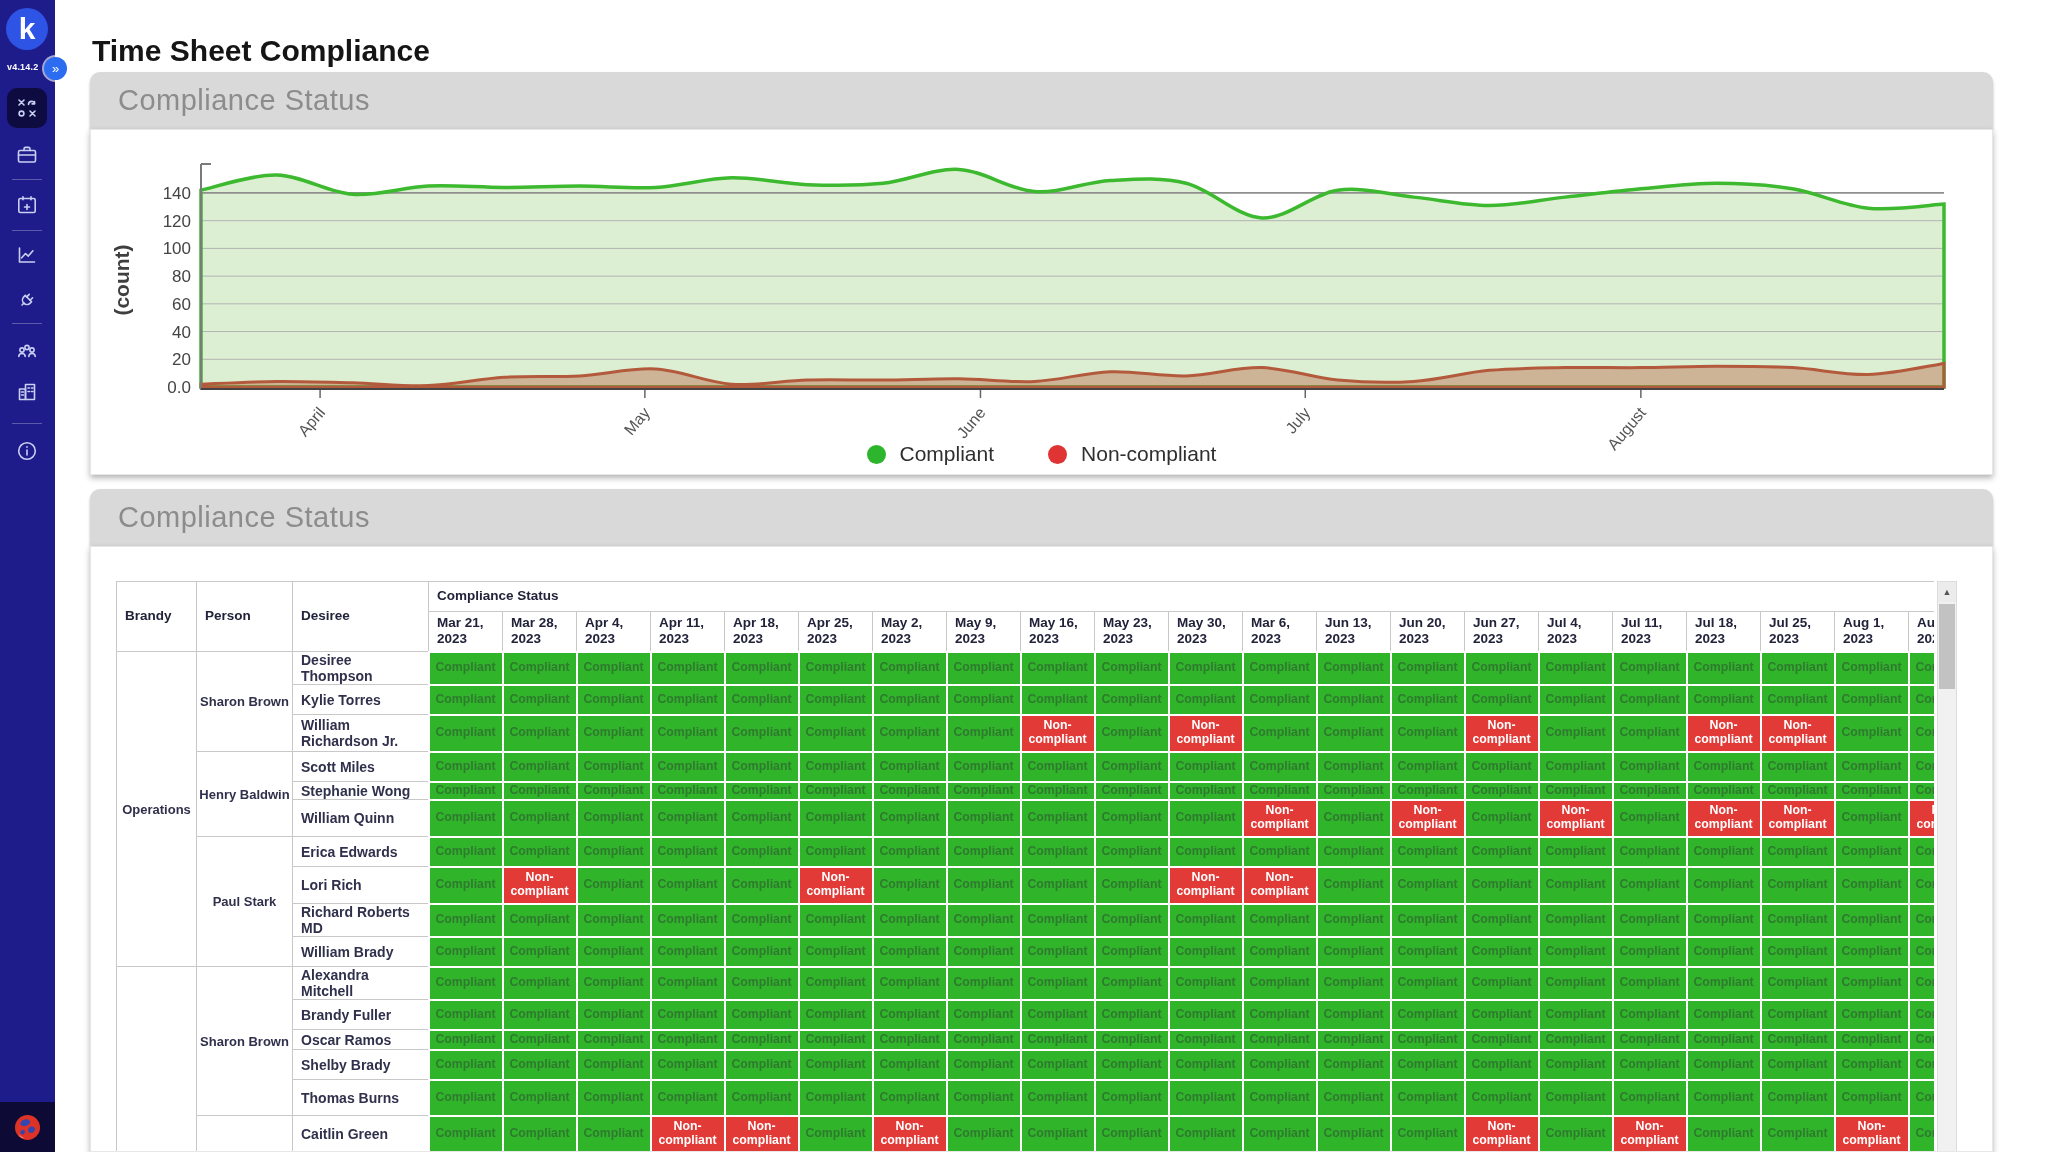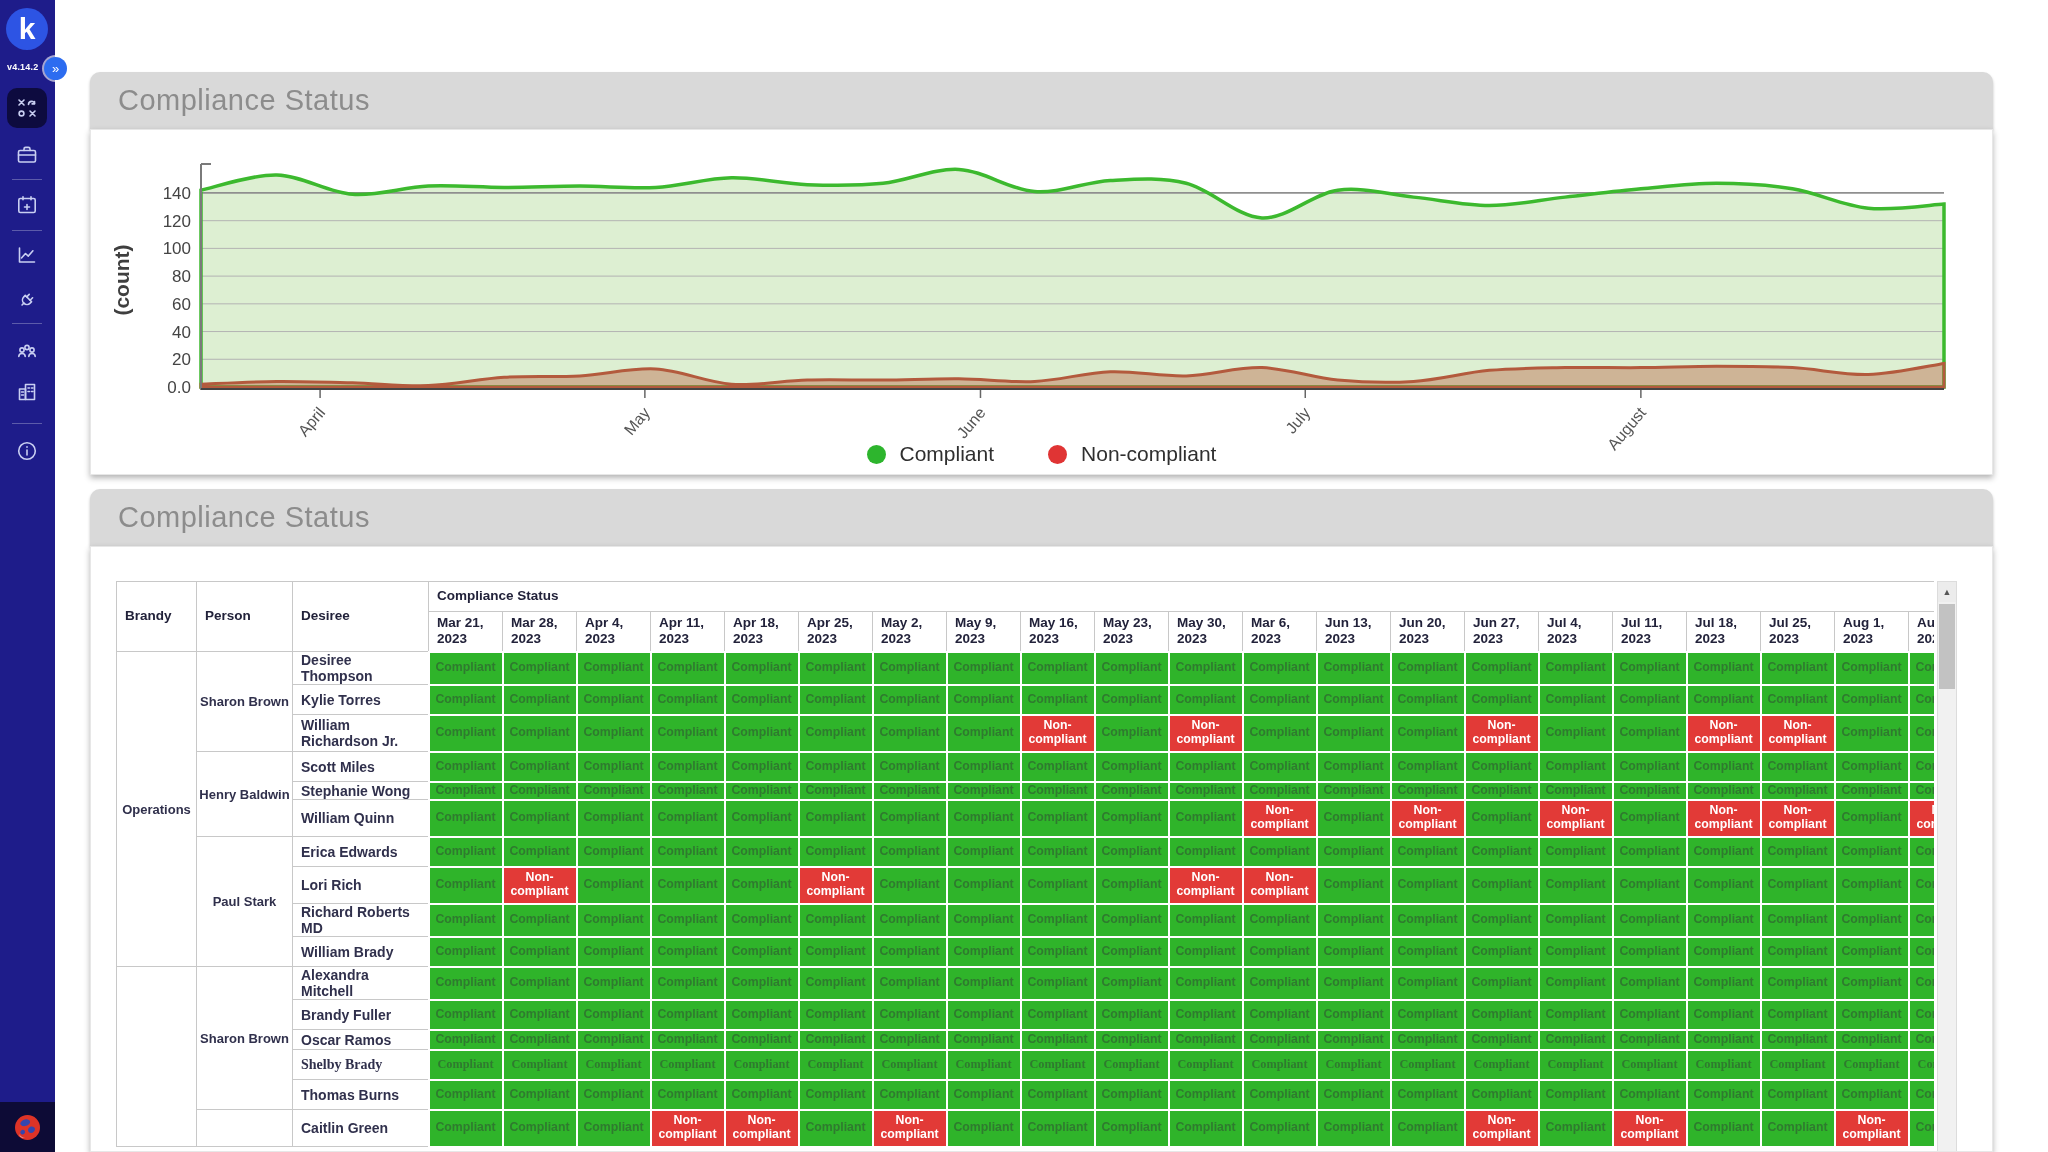--- a/index.html
+++ b/index.html
@@ -150,20 +150,21 @@
       <svg width="27" height="27" viewBox="0 0 27 27">
         <circle cx="13.5" cy="13.5" r="12.5" fill="#dd3327"></circle>
         <path d="M7 8c2-3 6-3.5 8-2s1 4-1 5-5 2-7 0c-1-1-1-2 0-3z" fill="#3346b0"></path>
         <path d="M16 13c2-1 5 0 5 2s-2 4-4 4-3-1.5-3-3 1-2.5 2-3z" fill="#3346b0"></path>
         <path d="M8 16c1.5-.5 3 .5 3 2s-1.5 3-3 2.5-2-2-1.5-3 1-1.3 1.5-1.5z" fill="#3346b0"></path>
         <path d="M5 20c1.5 2.5 4 4 6 4-3 .5-5-1-6-4z" fill="#fff" opacity=".8"></path>
       </svg>
     </div>
   </nav>
 
+  <h1 class="page-title">Time Sheet Compliance</h1>
 
   <div class="panel-header" id="chart-header">
     <span>Compliance Status</span>
   </div>
   <div class="panel-body" id="chart-body">
     <svg id="chartsvg" width="1901" height="344">
         <path d="M110,60.18800000000002C122.6304347826087,57.64700000000001,160.52173913043478,44.24900000000001,185.7826086956522,44.94200000000001C211.0434782608696,45.635000000000005,236.304347826087,62.498000000000005,261.5652173913044,64.346C286.82608695652175,66.194,312.0869565217391,57.184999999999995,337.3478260869565,56.03C362.6086956521739,54.87500000000001,387.8695652173913,57.416000000000025,413.1304347826087,57.416000000000025C438.39130434782606,57.416000000000025,463.6521739130435,56.03,488.9130434782609,56.03C514.1739130434783,56.03,539.4347826086956,58.80200000000002,564.695652173913,57.416000000000025C589.9565217391304,56.03000000000003,615.2173913043479,48.17600000000003,640.4782608695652,47.71400000000003C665.7391304347826,47.252000000000024,691,53.720000000000006,716.2608695652174,54.644000000000005C741.5217391304348,55.568000000000005,766.7826086956522,55.79900000000001,792.0434782608696,53.25800000000001C817.304347826087,50.71700000000001,842.5652173913044,38.01200000000002,867.8260869565217,39.398000000000025C893.0869565217391,40.78400000000003,918.3478260869565,59.72600000000001,943.6086956521739,61.57400000000001C968.8695652173913,63.42200000000001,994.1304347826087,51.87200000000002,1019.3913043478261,50.48600000000002C1044.6521739130435,49.100000000000016,1069.9130434782608,47.02100000000001,1095.1739130434783,53.25800000000001C1120.4347826086957,59.49500000000001,1145.695652173913,86.75300000000001,1170.9565217391305,87.90800000000002C1196.217391304348,89.06300000000002,1221.478260869565,63.65300000000001,1246.7391304347825,60.18800000000002C1272,56.72300000000002,1297.2608695652173,64.57700000000003,1322.5217391304348,67.11800000000002C1347.7826086956522,69.65900000000002,1373.0434782608695,75.43400000000003,1398.304347826087,75.43400000000003C1423.5652173913045,75.43400000000003,1448.826086956522,69.89000000000003,1474.0869565217392,67.11800000000002C1499.3478260869565,64.34600000000002,1524.608695652174,61.11200000000002,1549.8695652173913,58.80200000000002C1575.1304347826085,56.49200000000002,1600.391304347826,53.25800000000001,1625.6521739130435,53.25800000000001C1650.913043478261,53.25800000000001,1676.1739130434785,54.64400000000002,1701.4347826086957,58.80200000000002C1726.695652173913,62.96000000000002,1751.9565217391305,75.66500000000002,1777.2173913043478,78.20600000000002C1802.478260869565,80.74700000000001,1840.3695652173913,74.741,1853,74.048L1853,257L110,257Z" fill="#ddefd2"></path>
         <path d="M110,254.228C122.6304347826087,253.76600000000002,160.52173913043478,251.68699999999998,185.7826086956522,251.456C211.0434782608696,251.225,236.304347826087,252.149,261.5652173913044,252.842C286.82608695652175,253.53500000000003,312.0869565217391,256.538,337.3478260869565,255.614C362.6086956521739,254.69,387.8695652173913,248.915,413.1304347826087,247.298C438.39130434782606,245.681,463.6521739130435,247.298,488.9130434782609,245.912C514.1739130434783,244.526,539.4347826086956,237.596,564.695652173913,238.982C589.9565217391304,240.368,615.2173913043479,252.38,640.4782608695652,254.228C665.7391304347826,256.076,691,250.763,716.2608695652174,250.07C741.5217391304348,249.37699999999998,766.7826086956522,250.301,792.0434782608696,250.07C817.304347826087,249.839,842.5652173913044,248.453,867.8260869565217,248.684C893.0869565217391,248.915,918.3478260869565,252.611,943.6086956521739,251.456C968.8695652173913,250.301,994.1304347826087,242.678,1019.3913043478261,241.754C1044.6521739130435,240.82999999999998,1069.9130434782608,246.60500000000002,1095.1739130434783,245.912C1120.4347826086957,245.219,1145.695652173913,236.90300000000002,1170.9565217391305,237.596C1196.217391304348,238.289,1221.478260869565,247.76,1246.7391304347825,250.07C1272,252.38,1297.2608695652173,253.07299999999998,1322.5217391304348,251.456C1347.7826086956522,249.839,1373.0434782608695,242.678,1398.304347826087,240.368C1423.5652173913045,238.058,1448.826086956522,238.058,1474.0869565217392,237.596C1499.3478260869565,237.13400000000001,1524.608695652174,237.827,1549.8695652173913,237.596C1575.1304347826085,237.365,1600.391304347826,236.21,1625.6521739130435,236.21C1650.913043478261,236.21,1676.1739130434785,236.21,1701.4347826086957,237.596C1726.695652173913,238.982,1751.9565217391305,245.21900000000002,1777.2173913043478,244.526C1802.478260869565,243.833,1840.3695652173913,235.286,1853,233.438L1853,257L110,257Z" fill="rgba(186,92,60,0.40)"></path>
         <line x1="110" y1="257" x2="1853" y2="257" stroke="#b3b3b3" stroke-width="1"></line>
         <text x="100" y="263" text-anchor="end" font-size="17" fill="#444">0.0</text>
@@ -582,21 +583,21 @@
               <td class="st c">Compliant</td>
               <td class="st c">Compliant</td>
               <td class="st c">Compliant</td>
               <td class="st c">Compliant</td>
               <td class="st c">Compliant</td>
               <td class="st c">Compliant</td>
               <td class="st c">Compliant</td>
               <td class="st c">Compliant</td>
               <td class="st c">Compliant</td>
             </tr>
-            <tr style="height: 30px; font-family: Liberation Serif, serif;">
+            <tr style="height: 30px;">
               <td class="pr">Shelby Brady</td>
               <td class="st c">Compliant</td>
               <td class="st c">Compliant</td>
               <td class="st c">Compliant</td>
               <td class="st c">Compliant</td>
               <td class="st c">Compliant</td>
               <td class="st c">Compliant</td>
               <td class="st c">Compliant</td>
               <td class="st c">Compliant</td>
               <td class="st c">Compliant</td>
@@ -606,21 +607,21 @@
               <td class="st c">Compliant</td>
               <td class="st c">Compliant</td>
               <td class="st c">Compliant</td>
               <td class="st c">Compliant</td>
               <td class="st c">Compliant</td>
               <td class="st c">Compliant</td>
               <td class="st c">Compliant</td>
               <td class="st c">Compliant</td>
               <td class="st c">Compliant</td>
             </tr>
-            <tr style="height: 30px; margin-left: 12px;">
+            <tr style="height: 36px; margin-left: 12px;">
               <td class="pr">Thomas Burns</td>
               <td class="st c">Compliant</td>
               <td class="st c">Compliant</td>
               <td class="st c">Compliant</td>
               <td class="st c">Compliant</td>
               <td class="st c">Compliant</td>
               <td class="st c">Compliant</td>
               <td class="st c">Compliant</td>
               <td class="st c">Compliant</td>
               <td class="st c">Compliant</td>

